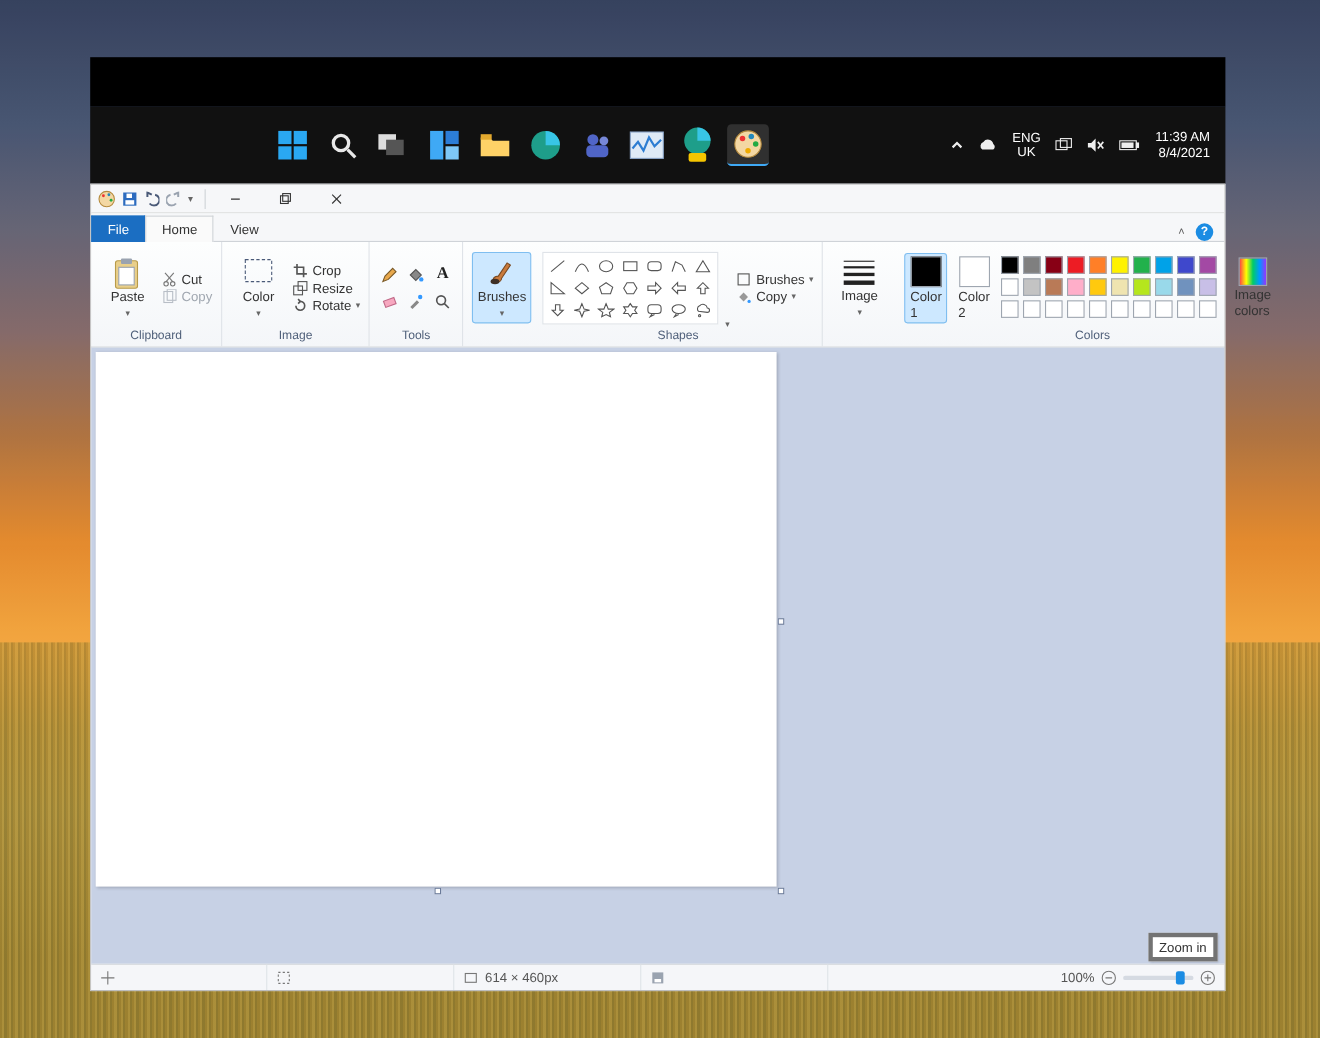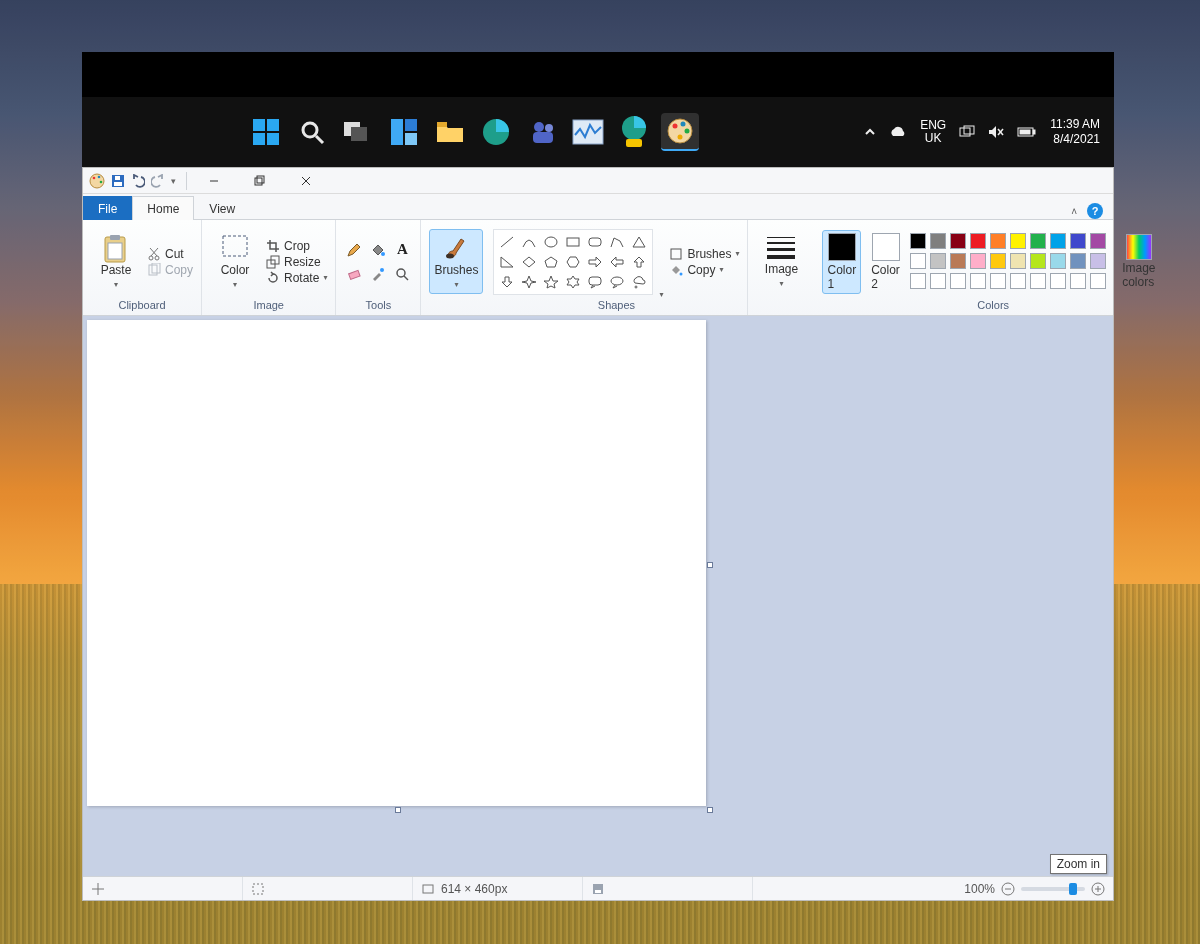--- a/index.html
+++ b/index.html
@@ -87,21 +87,21 @@
 .canvas-area { flex:1; background:#c7d1e5; position:relative; overflow:hidden; }
 .canvas { position:absolute; left:4px; top:4px; width:619px; height:486px; background:#fff; box-shadow:1px 1px 3px rgba(0,0,0,.2); }
 .handle { position:absolute; width:6px; height:6px; background:#fff; border:1px solid #6a7a99; }
 
 .statusbar { height:24px; border-top:1px solid #cfd3d8; background:#f5f6f9; display:flex; align-items:center; font-size:12px; color:#555; }
 .status-seg { display:flex; align-items:center; gap:6px; padding:0 8px; border-right:1px solid #dfe3e8; height:100%; }
 .status-spacer { flex:1; }
 .zoom-group { display:flex; align-items:center; gap:6px; padding:0 8px; }
 .zoom-track { width:64px; height:4px; background:#d5dae2; position:relative; border-radius:2px; }
 .zoom-thumb { position:absolute; top:-4px; width:8px; height:12px; background:#1b8ce3; border-radius:2px; }
-.tooltip { position:absolute; right:6px; bottom:26px; background:#fff; border:1px solid #737373; padding:2px 6px; font-size:12px; color:#333; box-shadow:1px 1px 2px rgba(0,0,0,.2); }
+.tooltip { position:absolute; right:6px; bottom:26px; background:#fff; border:4px solid #737373; padding:2px 6px; font-size:12px; color:#333; box-shadow:1px 1px 2px rgba(0,0,0,.2); }
 
 svg { display:block; }
 </style>
 </head>
 <body>
 
 <div class="desktop-bg"></div>
 <div class="grass-overlay"></div>
 
 <div class="black-bar"></div>

